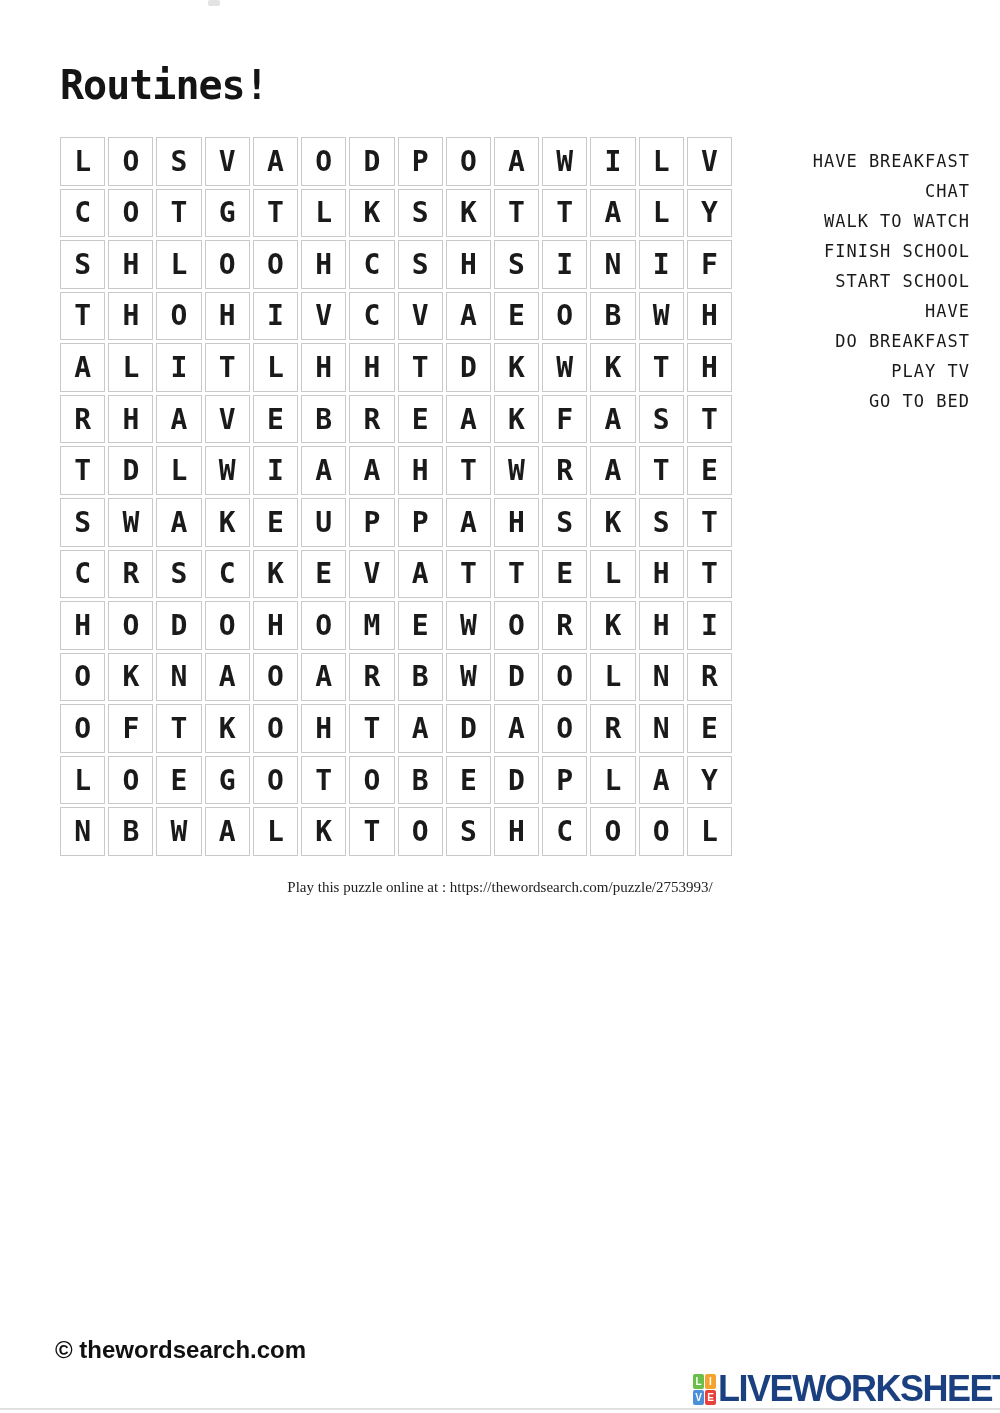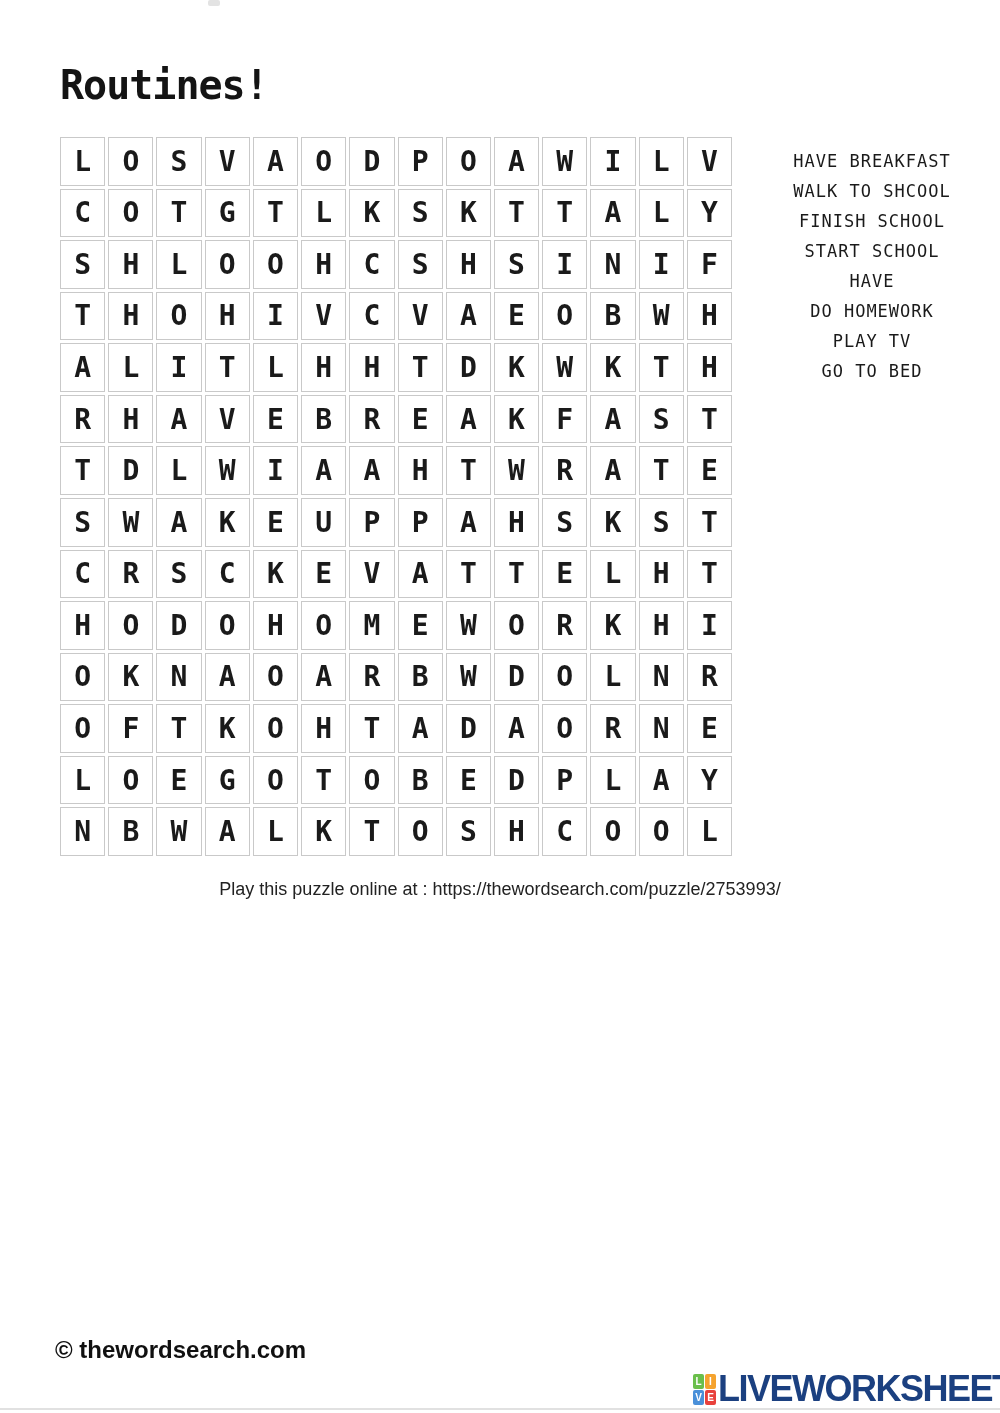--- a/index.html
+++ b/index.html
@@ -45,36 +45,36 @@
     display: flex;
     align-items: center;
     justify-content: center;
     font-family: "DejaVu Sans Mono", monospace;
     font-weight: bold;
     font-size: 28px;
     color: #1a1a1a;
   }
   .words {
     position: absolute;
-    left: 756px; top: 146px;
+    left: 738px; top: 146px;
     width: 232px;
-    text-align: center;
+    text-align: right;
     font-family: "DejaVu Sans Mono", monospace;
     font-size: 17px;
     line-height: 30px;
     letter-spacing: 1px;
     color: #1a1a1a;
   }
   .play-url {
     position: absolute;
     left: 0; top: 879px;
     width: 100%;
     text-align: center;
-    font-family: Liberation Sans, sans-serif;
-    font-size: 18px;
+    font-family: Liberation Serif, serif;
+    font-size: 15px;
     color: #222222;
   }
   .copyright {
     position: absolute;
     left: 55px; top: 1336px;
     font-family: "Liberation Sans", sans-serif;
     font-weight: bold;
     font-size: 24px;
     color: #101010;
   }
@@ -320,25 +320,26 @@
       <div class="cell">S</div>
       <div class="cell">H</div>
       <div class="cell">C</div>
       <div class="cell">O</div>
       <div class="cell">O</div>
       <div class="cell">L</div>
     </div>
 
   <div class="words" id="word-list">
       <div class="word">HAVE BREAKFAST</div>
-      <div class="word">WALK TO SHCOOL</div>
+      <div class="word">CHAT</div>
+      <div class="word">WALK TO WATCH</div>
       <div class="word">FINISH SCHOOL</div>
       <div class="word">START SCHOOL</div>
       <div class="word">HAVE</div>
-      <div class="word">DO HOMEWORK</div>
+      <div class="word">DO BREAKFAST</div>
       <div class="word">PLAY TV</div>
       <div class="word">GO TO BED</div>
     </div>
 
   <div class="play-url">Play this puzzle online at : https://thewordsearch.com/puzzle/2753993/</div>
 
   <div class="copyright">© thewordsearch.com</div>
 
   <div class="logo">
     <span class="logo-icon" id="logo-tiles">

